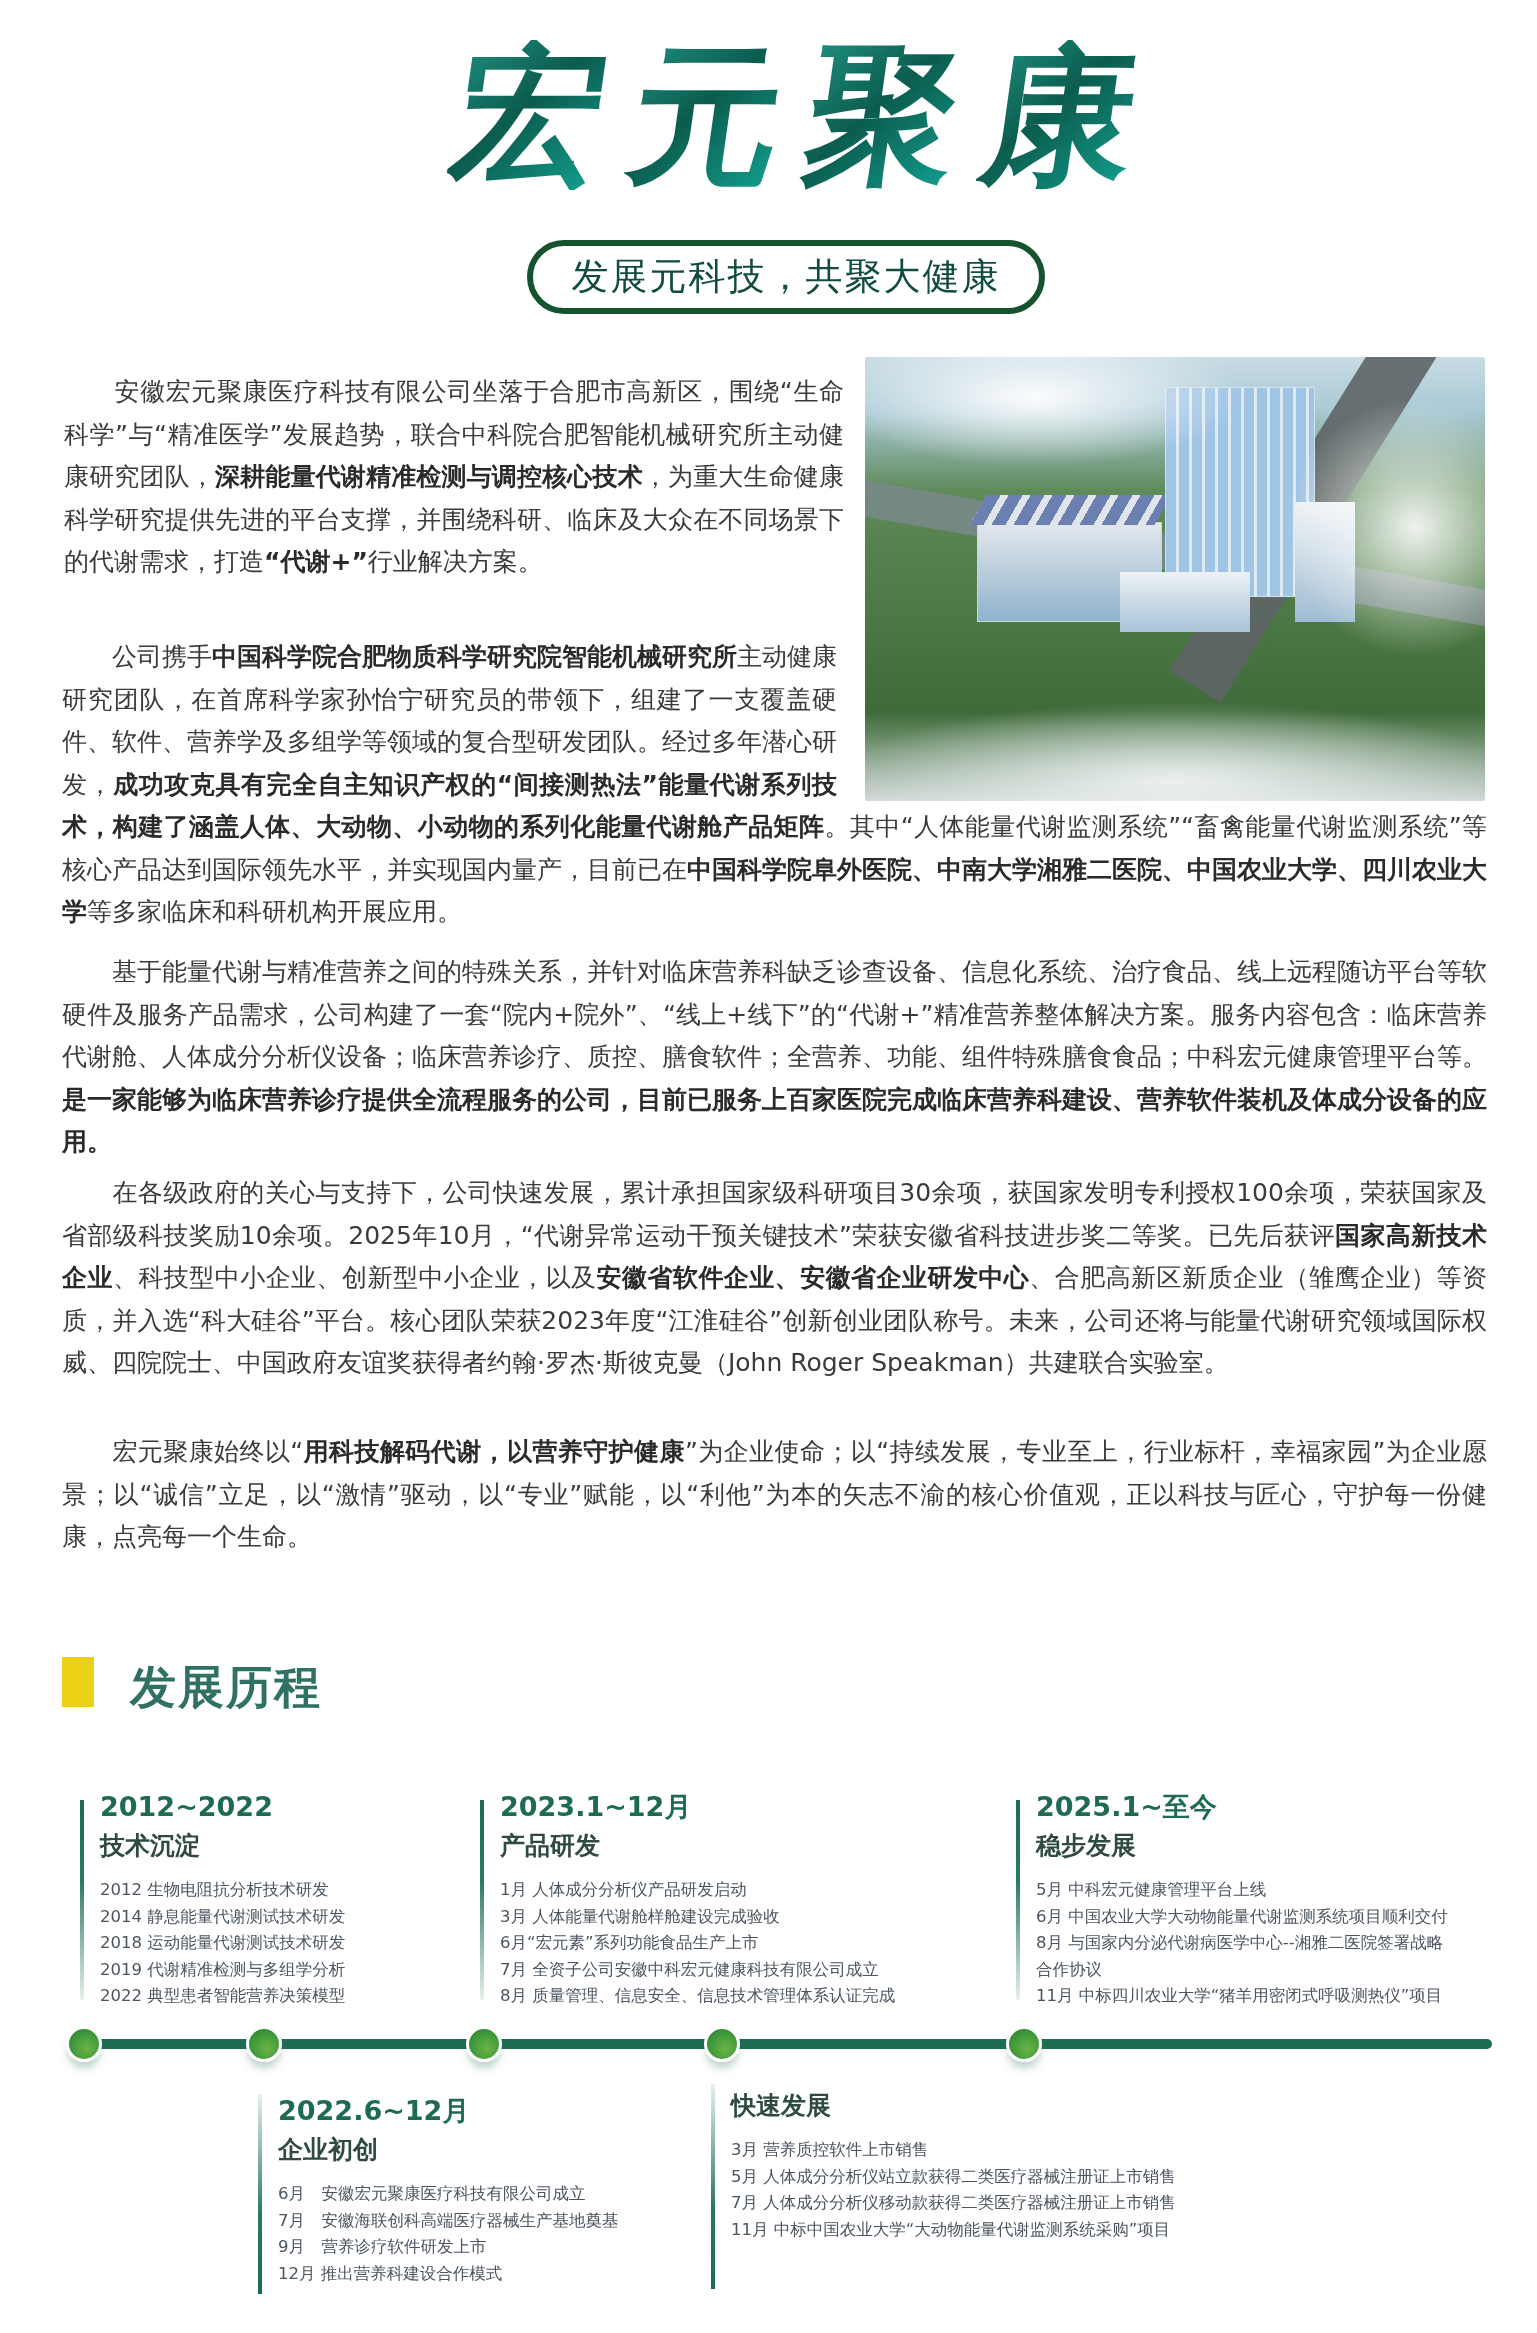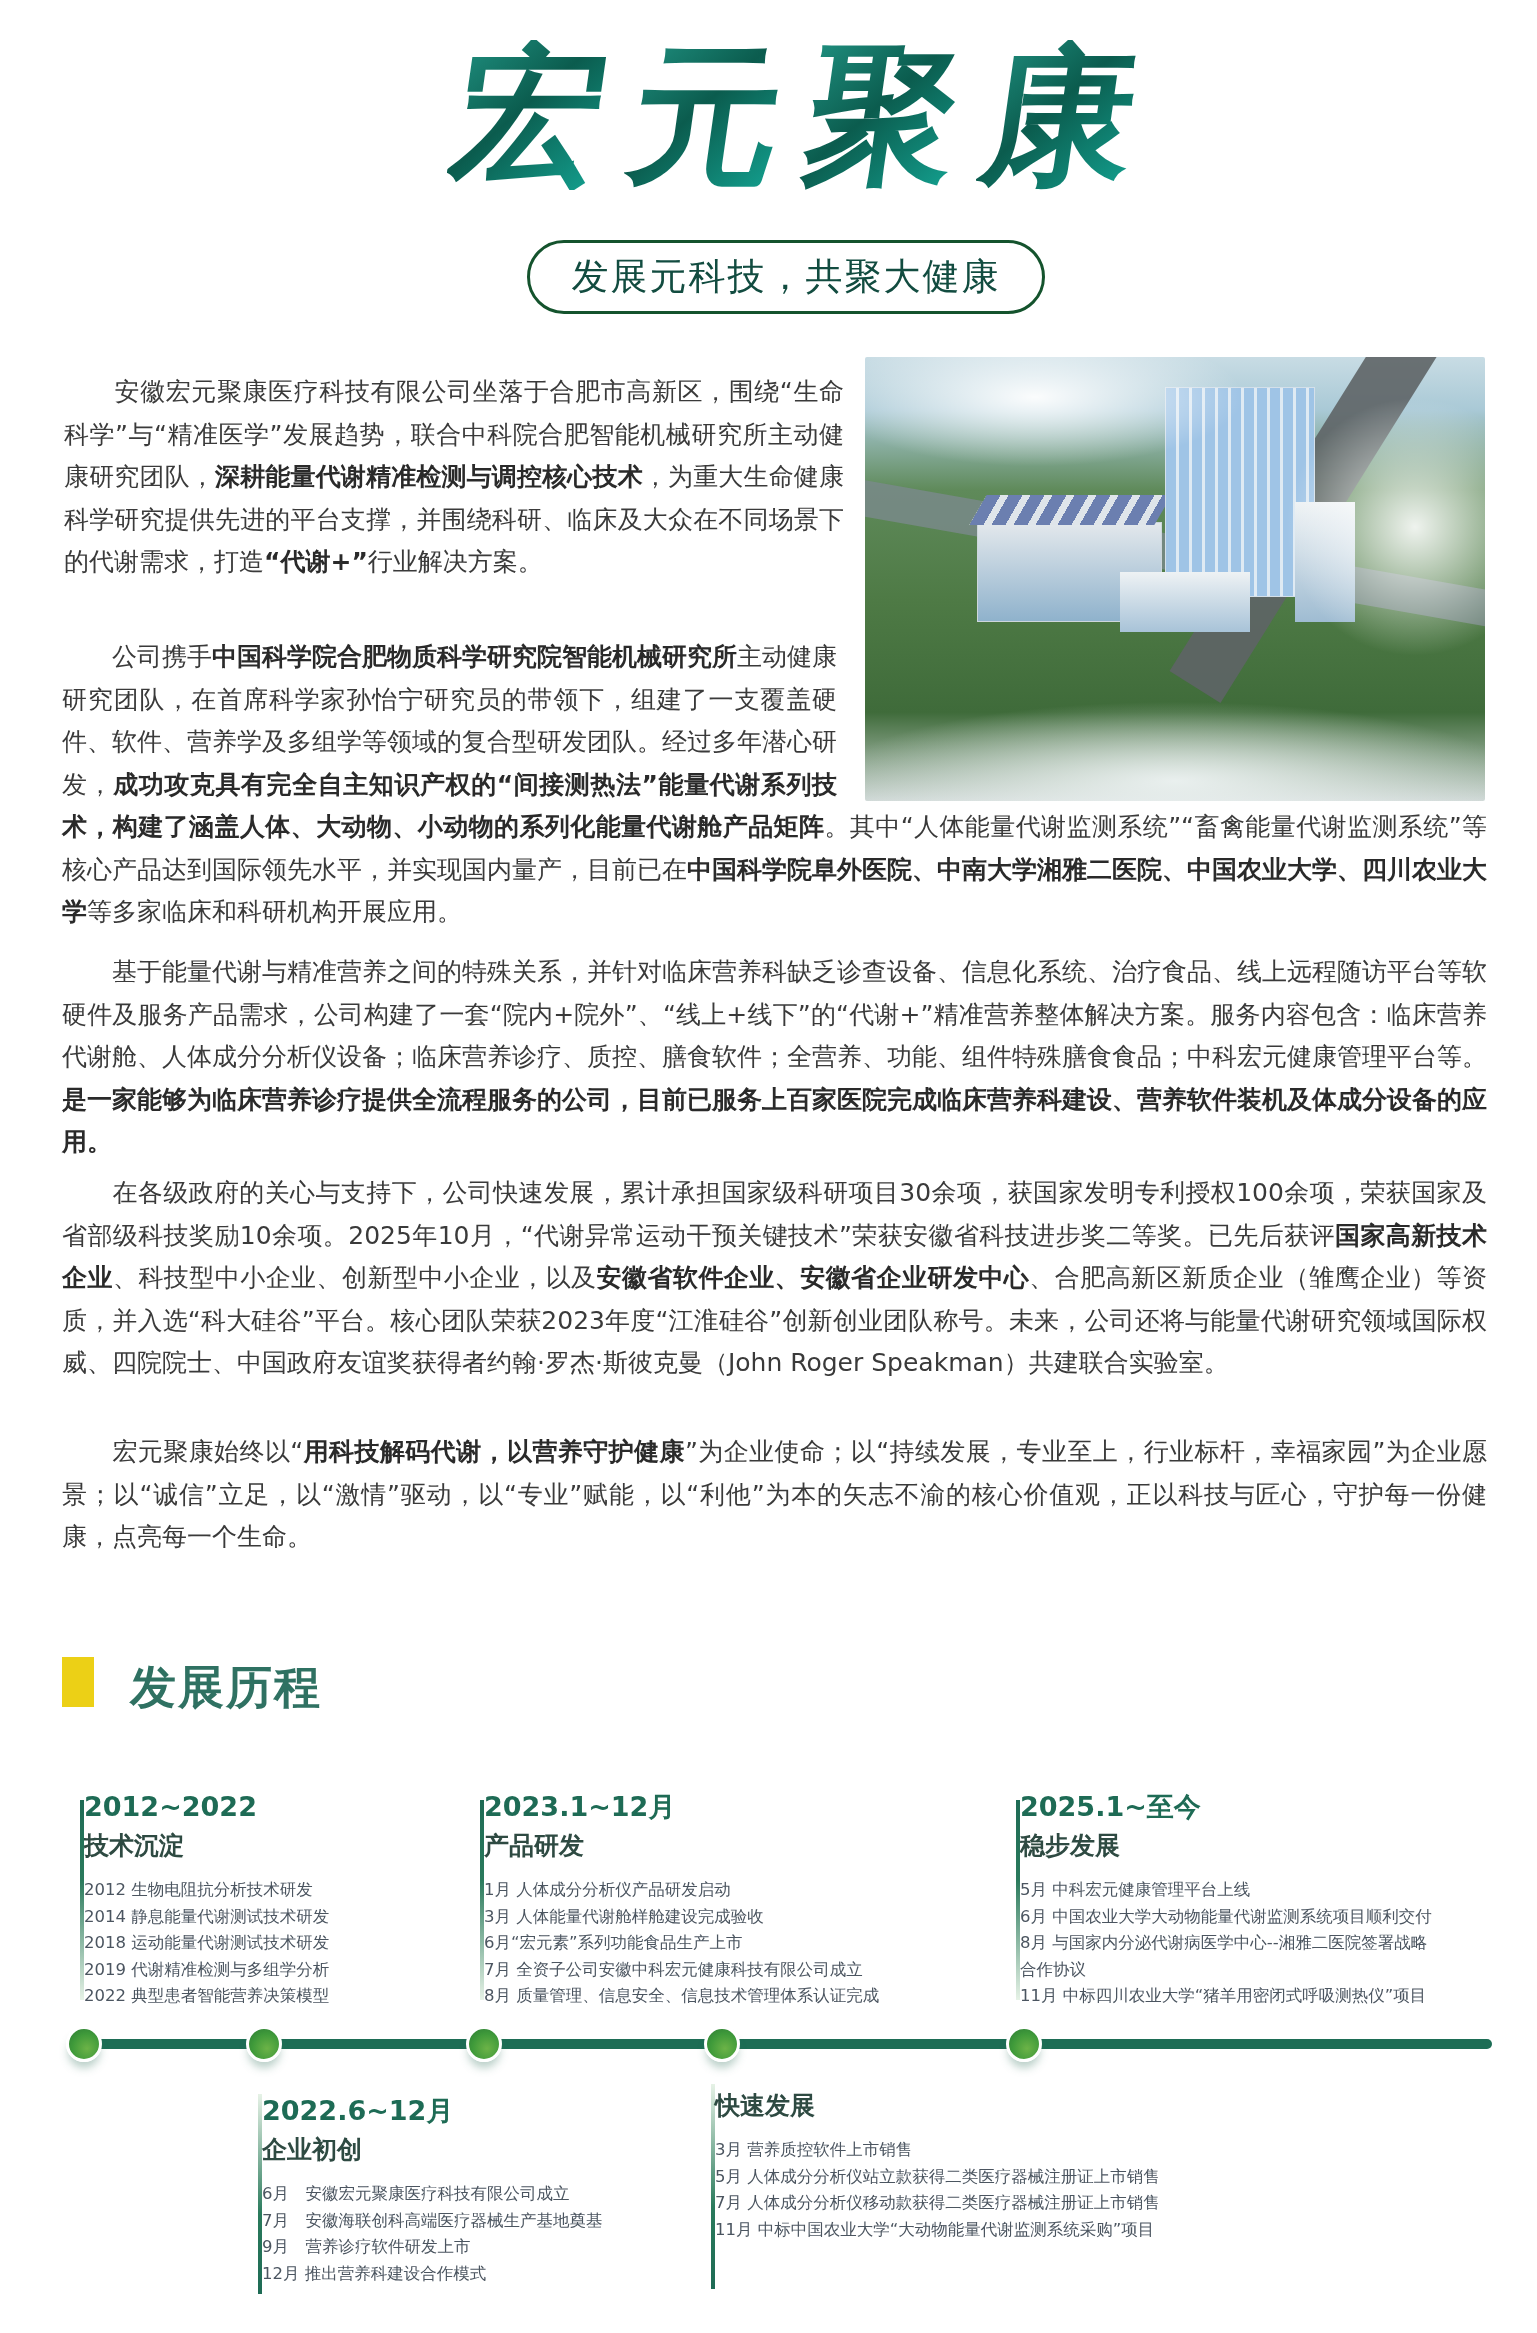--- a/index.html
+++ b/index.html
@@ -14,21 +14,21 @@
   }
   .logo span {
     font-family: "DejaVu Serif", "Liberation Serif", serif;
     font-weight: bold; font-size: 150px; line-height: 1;
     background: linear-gradient(135deg, #1f8f7f 0%, #0b5c4e 45%, #13a08f 100%);
     -webkit-background-clip: text; background-clip: text; color: transparent;
     transform: skewX(-8deg);
   }
   .slogan {
     position: absolute; left: 527px; top: 240px; width: 518px; height: 74px;
-    border: 3px solid #14532d; border-radius: 37px;
+    border: 6px solid #14532d; border-radius: 37px;
     display: flex; align-items: center; justify-content: center;
     font-size: 37px; color: #124c40; letter-spacing: 2px; background: #fff;
   }
   .para {
     position: absolute; font-size: 25px; line-height: 42.5px; color: #3a3a3a;
     text-align: justify;
   }
   .para b { color: #2a2a2a; font-weight: bold; }
   .indent { display: inline-block; width: 50px; }
   .hero-img {
@@ -44,21 +44,21 @@
   .hero-img .bldg-low { position:absolute; left:112px; top:165px; width:185px; height:100px; background: linear-gradient(180deg, #e3e8ec, #8fb2cc); border:1px solid #cdd6dc; }
   .hero-img .bldg-low::before { content:""; position:absolute; left:0; top:-28px; width:185px; height:30px; background: repeating-linear-gradient(90deg, #6b7fb0 0 14px, #dfe5ea 14px 22px); transform: skewX(-30deg); }
   .hero-img .bldg-tall { position:absolute; left:300px; top:30px; width:150px; height:210px; background: repeating-linear-gradient(90deg, #9fc4e6 0 10px, #dfeaf3 10px 13px), #b6d2ea; border:1px solid #d4e0ea; }
   .hero-img .bldg-wing { position:absolute; left:255px; top:215px; width:130px; height:60px; background: linear-gradient(180deg, #eef2f4, #a8c3d8); }
   .hero-img .bldg-side { position:absolute; left:430px; top:145px; width:60px; height:120px; background: linear-gradient(180deg, #eef2f4, #9fbcd2); }
 
   .section-head { position: absolute; left: 62px; top: 1657px; display: flex; align-items: flex-start; }
   .section-bar { width: 32px; height: 50px; background: #ecd016; margin-right: 36px; }
   .section-title { font-size: 46px; font-weight: bold; color: #2f7162; letter-spacing: 2px; }
 
-  .tl-card { position: absolute; padding-left: 4px; }
+  .tl-card { position: absolute; padding-left: 20px; }
   .tl-card .edge { position: absolute; left: 0; width: 4px; background: linear-gradient(180deg, #1e6b55 0%, #2a7a5c 40%, rgba(90,170,90,0.15) 100%); }
   .tl-card.bottom .edge { background: linear-gradient(0deg, #1e6b55 0%, #2a7a5c 40%, rgba(90,170,90,0.15) 100%); }
   .tl-card .period { font-size: 27px; font-weight: bold; color: #1e6b55; line-height: 34px; }
   .tl-card .stage { font-size: 25px; font-weight: bold; color: #2e4a42; line-height: 34px; margin-top: 5px; margin-bottom: 14px; }
   .tl-card .item { font-size: 16.5px; color: #4b5560; line-height: 26.5px; white-space: nowrap; }
 
   .tl-line { position: absolute; left: 72px; top: 2039px; width: 1420px; height: 10px; background: #1d6d55; border-radius: 5px; }
   .tl-node {
     position: absolute; top: 2026px; width: 36px; height: 36px; border-radius: 50%;
     background: radial-gradient(circle at 60% 65%, #6cb347 0%, #3f9a3a 55%, #2b7a35 100%);

